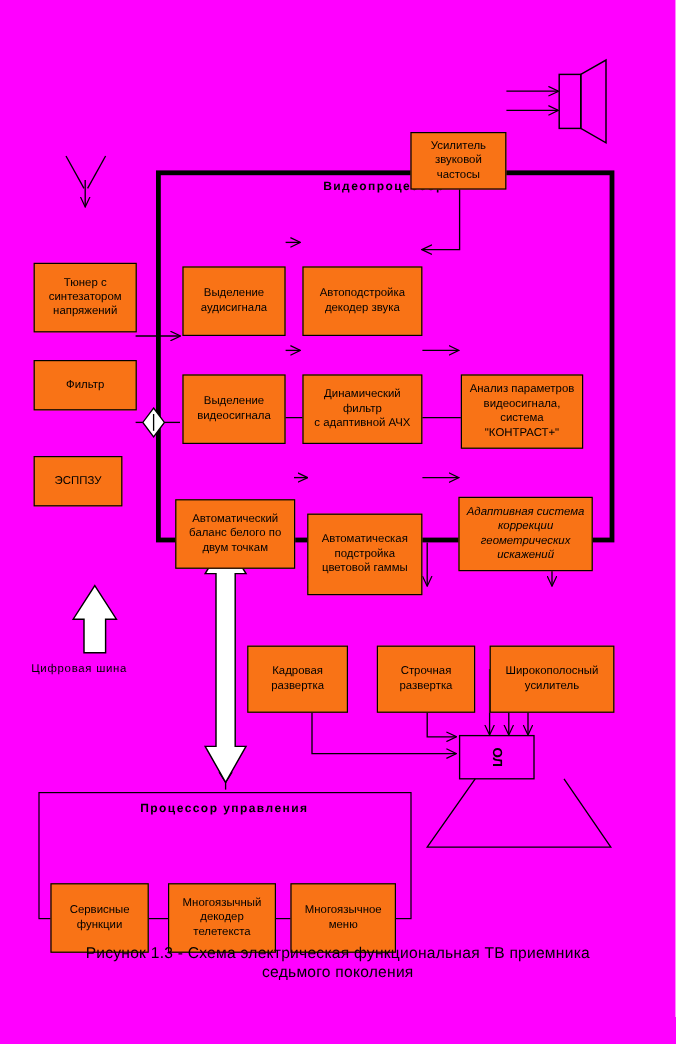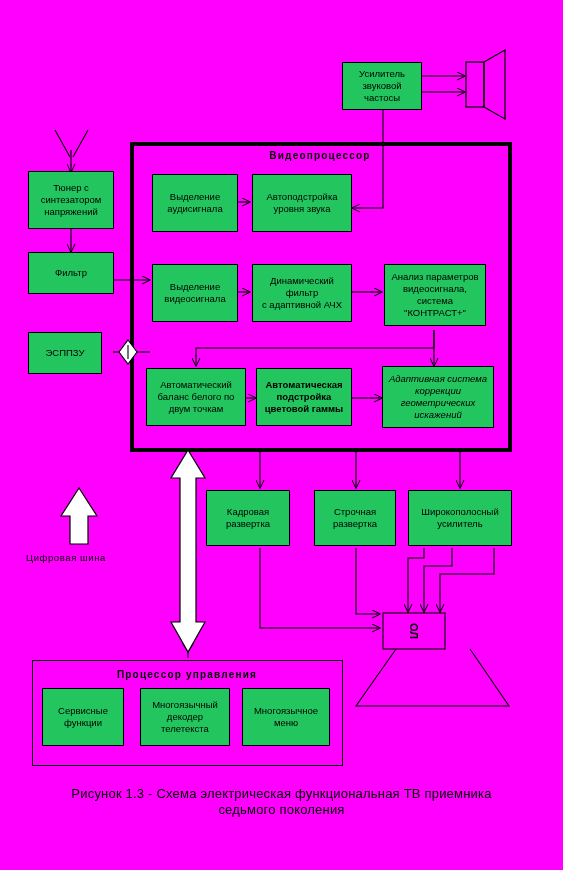--- a/index.html
+++ b/index.html
@@ -11,32 +11,33 @@
     position: relative;
     width: 563px;
     height: 870px;
     background: #ff00ff;
     overflow: hidden;
     font-family: "Liberation Sans", sans-serif;
   }
   
   .box {
     position: absolute;
-    background: #22c55e;
+    background: #f97316;
     border: 1px solid #000000;
     box-sizing: border-box;
     display: flex;
     align-items: center;
     justify-content: center;
     text-align: center;
     color: #000000;
     font-size: 9.5px;
     line-height: 12px;
     padding: 1px 2px;
     white-space: pre-line;
+    margin-top: 48px;
   }
   
   .frame {
     position: absolute;
     box-sizing: border-box;
     background: transparent;
   }
   #videoproc-frame {
     border: 4px solid #000000;
   }
@@ -208,39 +209,39 @@
 напряжений</div>
 
   <div class="box" style="left:28px; top:252px; width:86px; height:42px;">Фильтр</div>
 
   <div class="box" style="left:28px; top:332px; width:74px; height:42px;">ЭСППЗУ</div>
 
   <div class="box" style="left:152px; top:174px; width:86px; height:58px;">Выделение
 аудисигнала</div>
 
   <div class="box" style="left:252px; top:174px; width:100px; height:58px;">Автоподстройка
-уровня звука</div>
+декодер звука</div>
 
   <div class="box" style="left:152px; top:264px; width:86px; height:58px;">Выделение
 видеосигнала</div>
 
   <div class="box" style="left:252px; top:264px; width:100px; height:58px;text-align:center;">Динамический
 фильтр
 с адаптивной АЧХ</div>
 
   <div class="box" style="left:384px; top:264px; width:102px; height:62px;">Анализ параметров
 видеосигнала,
 система
 "КОНТРАСТ+"</div>
 
   <div class="box" style="left:146px; top:368px; width:100px; height:58px;">Автоматический
 баланс белого по
 двум точкам</div>
 
-  <div class="box" style="left:256px; top:368px; width:96px; height:58px;font-weight:bold;">Автоматическая
+  <div class="box" style="left:256px; top:380px; width:96px; height:68px;">Автоматическая
 подстройка
 цветовой гаммы</div>
 
   <div class="box" style="left:382px; top:366px; width:112px; height:62px;font-style:italic;">Адаптивная система
 коррекции
 геометрических
 искажений</div>
 
   <div class="box" style="left:206px; top:490px; width:84px; height:56px;">Кадровая
 развертка</div>

